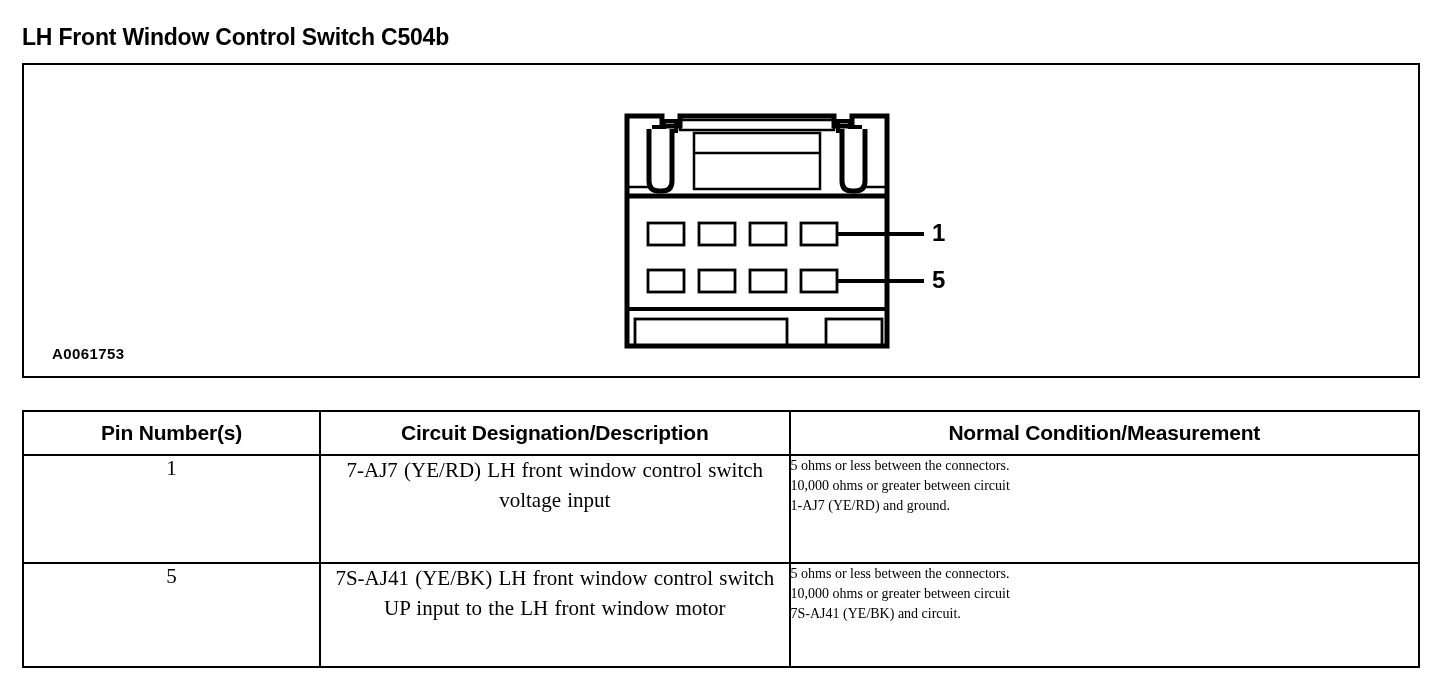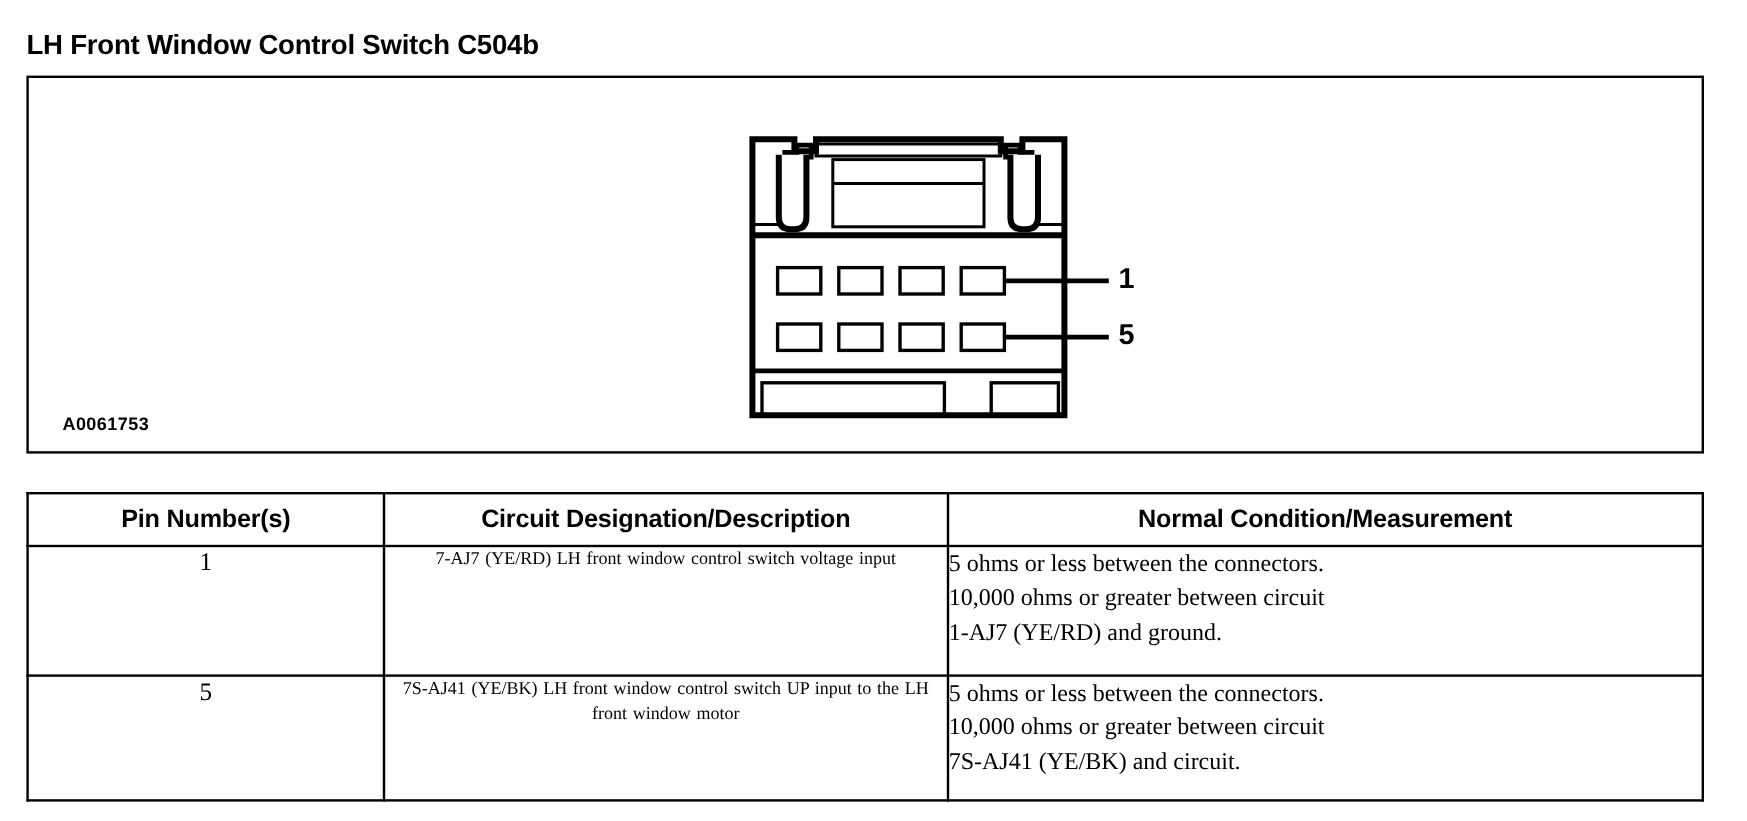--- a/index.html
+++ b/index.html
@@ -94,29 +94,29 @@
 
   .cell-pin {
     font-family: "Liberation Serif", serif;
     font-size: 21px;
     text-align: center;
     padding-top: 8px;
     padding-bottom: 10px;
   }
   .cell-desc {
     font-family: "Liberation Serif", serif;
-    font-size: 15px;
+    font-size: 21px;
     text-align: center;
     line-height: 1.42;
     padding: 7px 16px 10px 16px;
     word-spacing: 1px;
   }
   .cell-meas {
     font-family: "Liberation Serif", serif;
-    font-size: 20px;
+    font-size: 14px;
     text-align: left;
     line-height: 1.42;
     padding: 7px 10px 10px 10px;
   }
   .cell-meas .ln { display: block; white-space: nowrap; }
 
   .row-1 .cell-pin, .row-1 .cell-desc, .row-1 .cell-meas { height: 108px; }
   .row-2 .cell-pin, .row-2 .cell-desc, .row-2 .cell-meas { height: 104px; }
 </style>
 </head>

